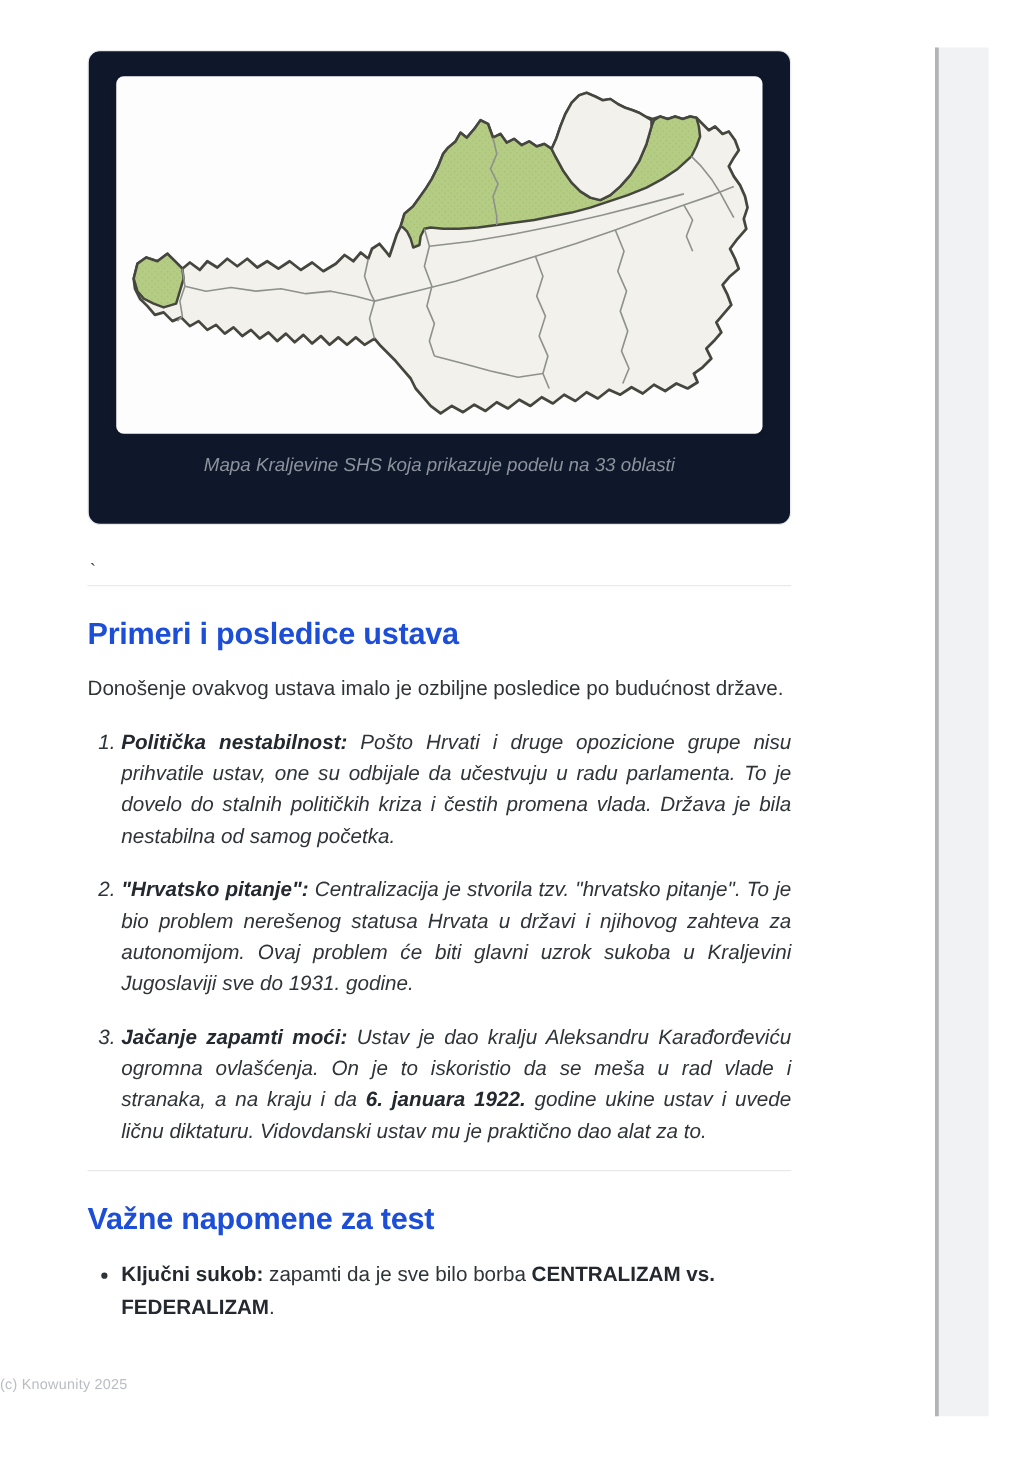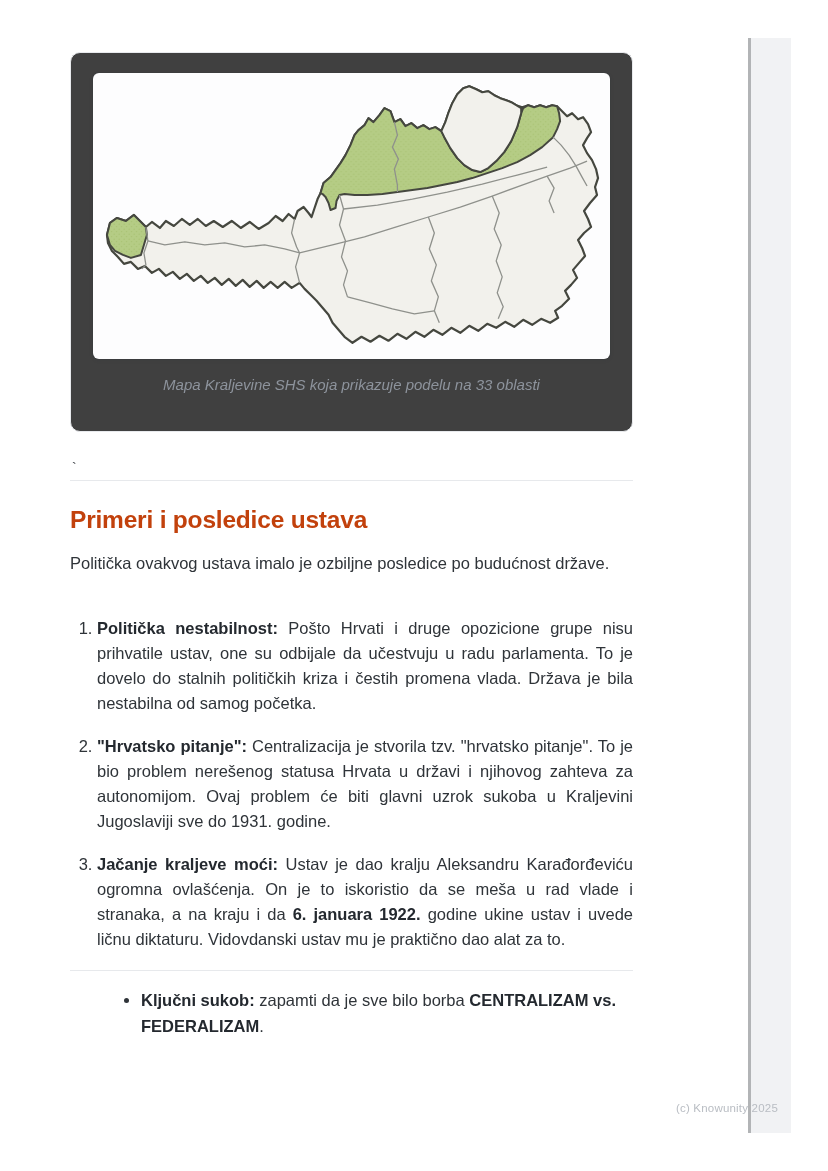--- a/index.html
+++ b/index.html
@@ -6,22 +6,22 @@
   body {
     width:828px; height:1171px; position:relative; overflow:hidden;
     background:#ffffff;
     font-family:"Liberation Sans", sans-serif;
     color:#2f3439;
   }
   .content { position:absolute; left:70px; top:0; width:563px; }
 
   
   .figure-card {
-    margin-top:52px; box-sizing:border-box; height:380px;
-    border:1px solid #e8eaed; border-radius:10px; background:#404040;
+    margin-top:40px; box-sizing:border-box; height:380px;
+    border:1px solid #e8eaed; border-radius:10px; background:#0f172a;
     padding:20px 22px 0 22px;
   }
   .map-frame {
     height:286px; border-radius:6px; background:#fdfdfe; overflow:hidden;
     box-shadow:0 1px 4px rgba(30,40,60,0.12), 0 0 0 1px rgba(30,40,60,0.04);
   }
   .map-frame svg { display:block; width:100%; height:100%; }
   .map-outline   { stroke:#45473f; stroke-width:2.2; stroke-linejoin:round; }
   .map-region    { stroke:#45473f; stroke-width:2;   stroke-linejoin:round; }
   .map-innerline { stroke:#8f918c; stroke-width:1.3; fill:none; stroke-linejoin:round; }
@@ -31,40 +31,40 @@
   }
 
   .stray { margin:28px 0 0 2px; font-size:14px; color:#3a3f45; height:20px; }
 
   hr.divider { border:none; border-top:1px solid #e7e9ec; margin:0; }
   .hr1 { margin-top:38px; }
   .hr2 { margin-top:30px; }
 
   h2.section-heading {
     margin:24px 0 0 0; font-size:24.5px; line-height:1.25;
-    color:#c2410c; letter-spacing:-0.2px; font-weight:bold;
+    color:#1d4ed8; letter-spacing:-0.2px; font-weight:bold;
   }
   p.intro { margin:15px 0 0 0; font-size:16.5px; line-height:25px; }
 
-  ol.consequences { margin:40px 0 0 0; padding:0 0 0 27px; }
+  ol.consequences { margin:18px 0 0 0; padding:0 0 0 27px;font-style:italic; }
   ol.consequences li {
     font-size:16.5px; line-height:25px; text-align:justify;
     margin-bottom:18px;
   }
   strong { color:#24292f; }
 
   ul.notes { margin:16px 0 0 0; padding:0 0 0 27px; list-style:disc; }
-  ul.notes li { font-size:16.5px; line-height:26px; text-align:left;margin-left:44px; }
+  ul.notes li { font-size:16.5px; line-height:26px; text-align:left; }
 
   .page-edge {
     position:absolute; left:748px; top:38px; width:40px; height:1095px;
     background:#f1f2f4; border-left:3px solid #b2b4b6; z-index:1;
   }
   .copyright {
-    position:absolute; left:0; top:1102px; width:778px; text-align:right;
+    position:absolute; left:0; top:1102px; width:778px; 
     font-size:11.5px; color:#b9bdc3; letter-spacing:0.2px; z-index:2;
   }
 </style>
 </head>
 <body>
 
 <div class="content">
 
   <div class="figure-card">
     <div class="map-frame">
@@ -103,30 +103,31 @@
     </div>
     <p class="figure-caption">Mapa Kraljevine SHS koja prikazuje podelu na 33 oblasti</p>
   </div>
 
   <p class="stray">`</p>
 
   <hr class="divider hr1">
 
   <h2 class="section-heading">Primeri i posledice ustava</h2>
 
-  <p class="intro">Politička ovakvog ustava imalo je ozbiljne posledice po budućnost države.</p>
+  <p class="intro">Donošenje ovakvog ustava imalo je ozbiljne posledice po budućnost države.</p>
 
   <ol class="consequences">
     <li><strong>Politička nestabilnost:</strong><span> Pošto Hrvati i druge opozicione grupe nisu prihvatile ustav, one su odbijale da učestvuju u radu parlamenta. To je dovelo do stalnih političkih kriza i čestih promena vlada. Država je bila nestabilna od samog početka.</span><strong></strong><span></span></li>
     <li><strong>"Hrvatsko pitanje":</strong><span> Centralizacija je stvorila tzv. "hrvatsko pitanje". To je bio problem nerešenog statusa Hrvata u državi i njihovog zahteva za autonomijom. Ovaj problem će biti glavni uzrok sukoba u Kraljevini Jugoslaviji sve do 1931. godine.</span><strong></strong><span></span></li>
-    <li><strong>Jačanje kraljeve moći:</strong><span> Ustav je dao kralju Aleksandru Karađorđeviću ogromna ovlašćenja. On je to iskoristio da se meša u rad vlade i stranaka, a na kraju i da </span><strong>6. januara 1922.</strong><span> godine ukine ustav i uvede ličnu diktaturu. Vidovdanski ustav mu je praktično dao alat za to.</span></li>
+    <li><strong>Jačanje zapamti moći:</strong><span> Ustav je dao kralju Aleksandru Karađorđeviću ogromna ovlašćenja. On je to iskoristio da se meša u rad vlade i stranaka, a na kraju i da </span><strong>6. januara 1922.</strong><span> godine ukine ustav i uvede ličnu diktaturu. Vidovdanski ustav mu je praktično dao alat za to.</span></li>
   </ol>
 
   <hr class="divider hr2">
 
+  <h2 class="section-heading">Važne napomene za test</h2>
 
   <ul class="notes">
     <li><strong>Ključni sukob:</strong><span> zapamti da je sve bilo borba </span><strong>CENTRALIZAM vs. FEDERALIZAM</strong><span>.</span></li>
   </ul>
 
 </div>
 
 <div class="page-edge"></div>
 
 <div class="copyright">(c) Knowunity 2025</div>

